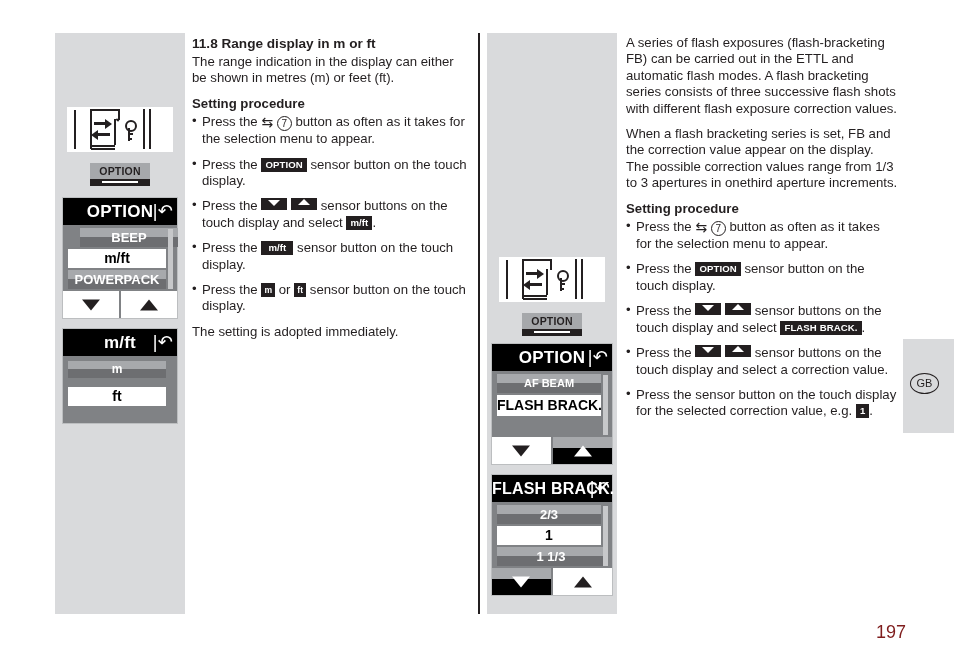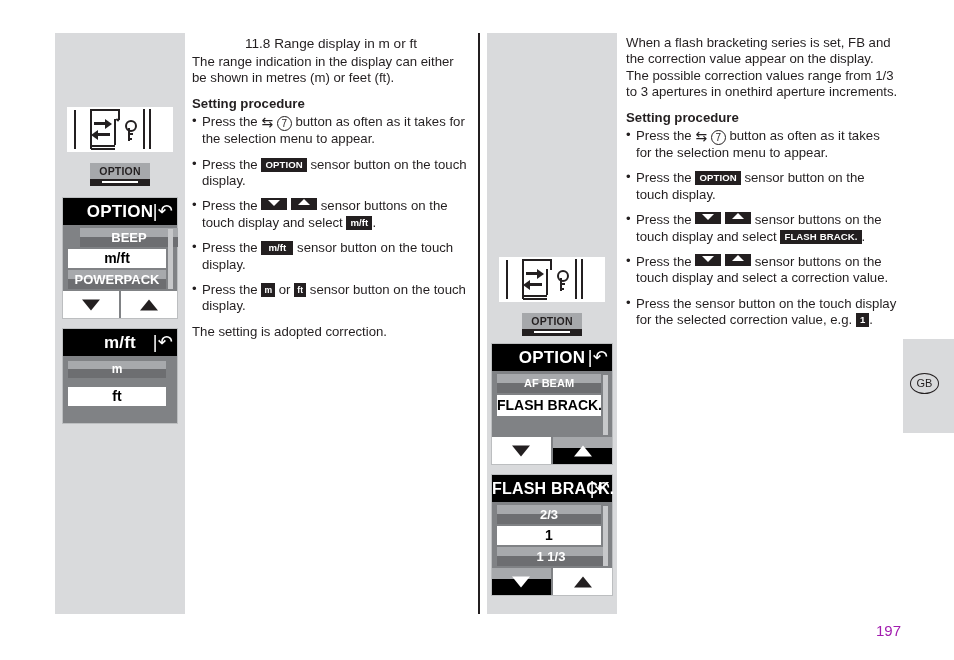--- a/index.html
+++ b/index.html
@@ -28,25 +28,24 @@
   }
 
   
   .textcol {
     position: absolute;
     font-size: 13.2px;
     line-height: 16.4px;
     color: #231f20;
   }
   .h-sec {
-    font-weight: normal;
+    font-weight: bold;
     font-size: 13.6px;
     line-height: 17px;
     margin: 0 0 2px 0;
-    text-align: center;
   }
   .h-sec .cont { display: block; padding-left: 34px; }
   .h-sub {
     font-weight: bold;
     font-size: 13.2px;
     margin: 9px 0 2px 0;
   }
   .para { margin: 0 0 9px 0; }
   ul.bul { list-style: none; margin: 0; padding: 0; }
   ul.bul > li {
@@ -221,22 +220,22 @@
     border: 1.4px solid #231f20;
     border-radius: 50%;
     text-align: center;
     font-size: 11px;
     font-weight: normal;
     color: #231f20;
   }
 
   .pageno {
     position: absolute;
-    font-size: 15px;
-    color: #a21caf;
+    font-size: 18px;
+    color: #7f1d1d;
   }
 </style>
 </head>
 <body>
 
 <div class="panel-gray" style="left:55px; top:33px; width:130px; height:581px;"></div>
 
 <div class="dev-photo" style="left:67px; top:107px; width:106px; height:45px;">
   <div class="blk" style="left:7px;  top:3px;  width:2px;  height:39px;"></div>
   <div class="blk" style="left:23px; top:2px;  width:2px;  height:40px;"></div>
@@ -364,24 +363,25 @@
   <div class="h-sec">11.8 Range display in m or ft</div>
   <p class="para">The range indication in the display can either be shown in metres (m) or feet (ft).</p>
   <div class="h-sub">Setting procedure</div>
   <ul class="bul">
     <li class="gap-lg"><span>Press the </span><span class="sym-swap">⇆</span> <span class="sym-circ">7</span><span> button as often as it takes for the selection menu to appear.</span></li>
     <li><span>Press the </span><span class="ibadge">OPTION</span><span> sensor button on the touch display.</span></li>
     <li><span>Press the </span><span class="iarrow down"></span> <span class="iarrow up"></span><span> sensor buttons on the touch display and select </span><span class="ibadge">m/ft</span><span>.</span></li>
     <li class="gap-xl"><span>Press the </span><span class="ibadge wide">m/ft</span><span> sensor button on the touch display.</span></li>
     <li><span>Press the </span><span class="ibadge tiny">m</span><span> or </span><span class="ibadge tiny">ft</span><span> sensor button on the touch display.</span></li>
   </ul>
-  <div class="plain-line">The setting is adopted correction.</div>
+  <div class="plain-line">The setting is adopted immediately.</div>
 </div>
 
 <div class="textcol" style="left:626px; top:35px; width:272px;">
+  <p class="para">A series of flash exposures (flash-bracketing FB) can be carried out in the ETTL and automatic flash modes. A flash bracketing series consists of three successive flash shots with different flash exposure correction values.</p>
   <p class="para">When a flash bracketing series is set, FB and the correction value appear on the display. The possible correction values range from 1/3 to 3 apertures in onethird aperture increments.</p>
   <div class="h-sub">Setting procedure</div>
   <ul class="bul">
     <li class="gap-lg"><span>Press the </span><span class="sym-swap">⇆</span> <span class="sym-circ">7</span><span> button as often as it takes for the selection menu to appear.</span></li>
     <li class="gap-lg"><span>Press the </span><span class="ibadge">OPTION</span><span> sensor button on the touch display.</span></li>
     <li class="gap-lg"><span>Press the </span><span class="iarrow down"></span> <span class="iarrow up"></span><span> sensor buttons on the touch display and select </span><span class="ibadge">FLASH BRACK.</span><span>.</span></li>
     <li class="gap-lg"><span>Press the </span><span class="iarrow down"></span> <span class="iarrow up"></span><span> sensor buttons on the touch display and select a correction value.</span></li>
     <li><span>Press the sensor button on the touch display for the selected correction value, e.g. </span><span class="ibadge">1</span><span>.</span></li>
   </ul>
 </div>

